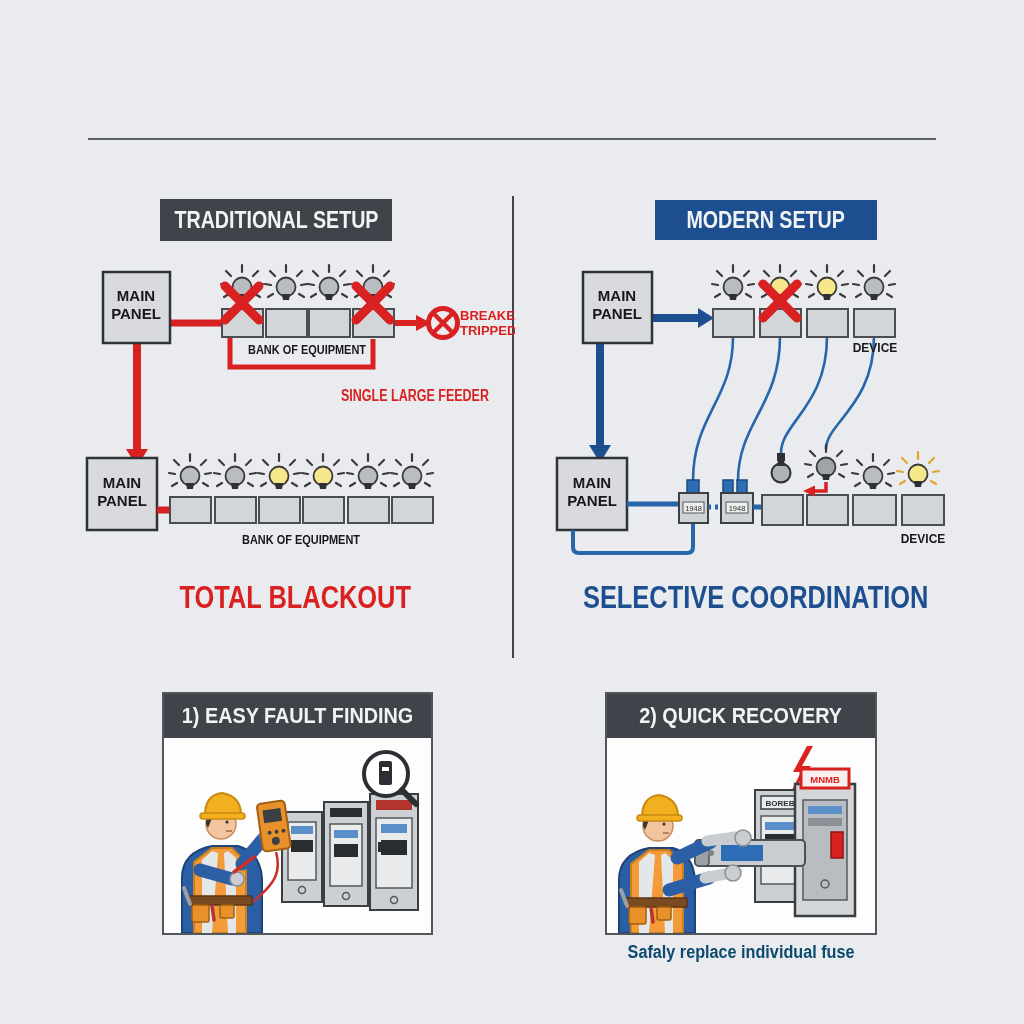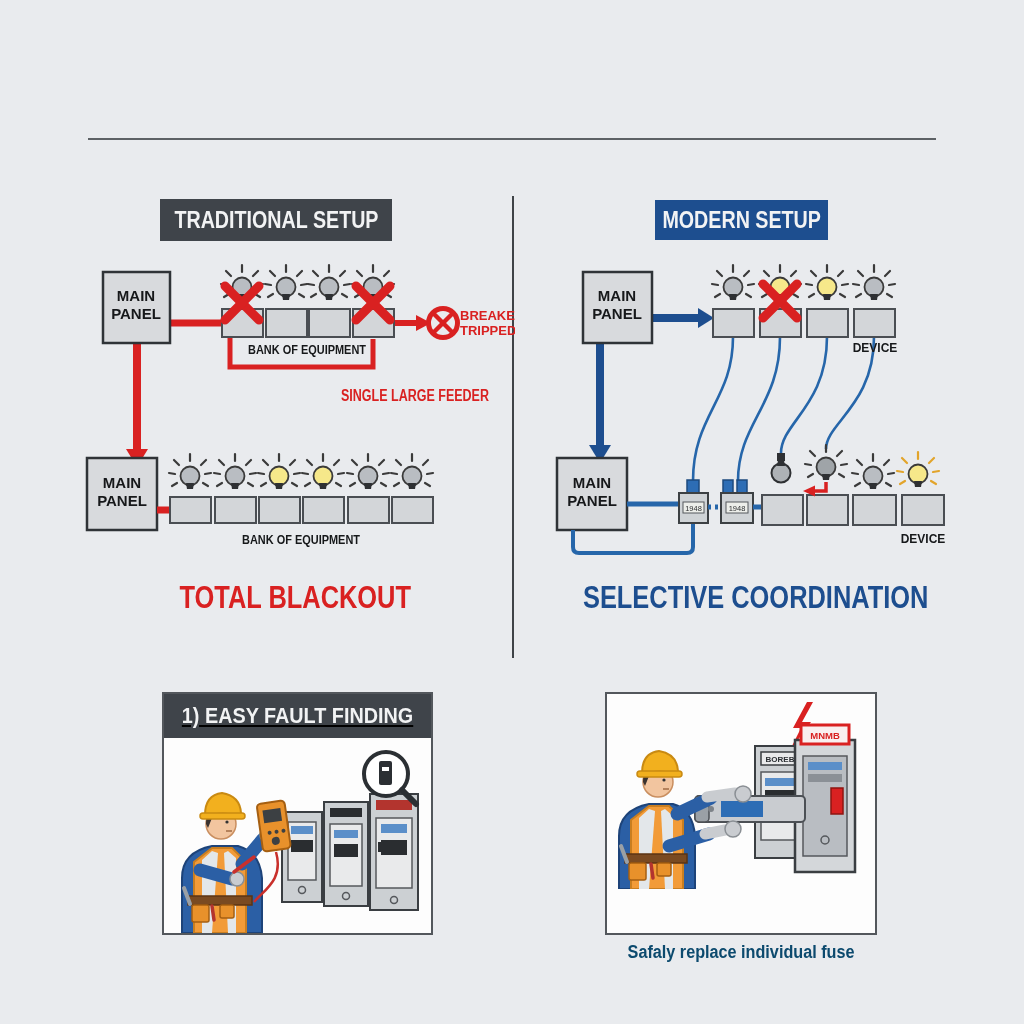--- a/index.html
+++ b/index.html
@@ -53,21 +53,21 @@
 </svg>
 
 <div class="canvas">
 
   <div class="abs title-rule"></div>
   <div class="abs vert-rule"></div>
 
   <div class="abs sec-header gray" style="left:160px;top:199px;width:232px;height:42px;">
     <span class="cond">TRADITIONAL SETUP</span>
   </div>
-  <div class="abs sec-header blue" style="left:655px;top:200px;width:173px;height:40px;">
+  <div class="abs sec-header blue" style="left:655px;top:200px;width:222px;height:40px;">
     <span class="cond">MODERN SETUP</span>
   </div>
 
   <svg class="abs" style="left:85px;top:255px;" width="430" height="335" viewBox="0 0 430 335">
 
     <line x1="85" y1="68" x2="140" y2="68" stroke="#d92121" stroke-width="7"></line>
     <path d="M145,82 L145,112 L288,112 L288,84" fill="none" stroke="#d92121" stroke-width="5"></path>
     <line x1="52" y1="88" x2="52" y2="196" stroke="#d92121" stroke-width="8"></line>
     <polygon points="41,194 63,194 52,212" fill="#d92121"></polygon>
 
@@ -183,21 +183,21 @@
     <use href="#bulb" transform="translate(373,219)" style="color:#f6e88a;--ray:#e2a42b"></use>
 
     <path d="M281,227 L281,236 L269,236" fill="none" stroke="#d92121" stroke-width="3.5"></path>
     <polygon points="270,230.5 258,236 270,241.5" fill="#d92121"></polygon>
     <text x="378" y="288" font-size="12" font-weight="bold" fill="#16181a" text-anchor="middle">DEVICE</text>
   </svg>
 
   <div class="abs caption blue" style="left:545px;top:580px;"><span class="cond">SELECTIVE COORDINATION</span></div>
   <div class="abs caption red" style="left:85px;top:580px;"><span class="cond">TOTAL BLACKOUT</span></div>
 
-  <div class="bpanel" style="left:162px;top:692px;width:271px;text-decoration:underline;">
+  <div class="bpanel" style="left:162px;top:692px;width:271px;">
     <div class="hdr">
         <span class="cond90">1) EASY FAULT FINDING</span>
       </div>
     <svg width="267" height="195" viewBox="0 0 267 195">
       <rect x="0" y="0" width="267" height="195" fill="#fdfdfd"></rect>
 
       <g>
         <rect x="118" y="74" width="40" height="90" fill="#ccd0d3" stroke="#3a3e42" stroke-width="2"></rect>
         <rect x="124" y="84" width="28" height="58" fill="#e9eaeb" stroke="#55585c" stroke-width="1.5"></rect>
         <rect x="127" y="88" width="22" height="8" fill="#5b8fc9"></rect>
@@ -261,20 +261,23 @@
           <rect x="28" y="167" width="17" height="17" rx="2" fill="#e8912b" stroke="#a55f12" stroke-width="1.5"></rect>
           <rect x="56" y="167" width="14" height="13" rx="2" fill="#e8912b" stroke="#a55f12" stroke-width="1.5"></rect>
           <line x1="20" y1="150" x2="26" y2="166" stroke="#9aa0a6" stroke-width="4" stroke-linecap="round"></line>
           <line x1="48" y1="168" x2="50" y2="182" stroke="#b3342e" stroke-width="3.5" stroke-linecap="round"></line>
         </g>
       </g>
     </svg>
   </div>
 
   <div class="bpanel" style="left:605px;top:692px;width:272px;">
+    <div class="hdr">
+        <span class="cond90">2) QUICK RECOVERY</span>
+      </div>
     <svg width="268" height="195" viewBox="0 0 268 195">
       <rect x="0" y="0" width="268" height="195" fill="#fdfdfd"></rect>
 
       <polygon points="200,8 186,34 194,34 182,58 204,28 195,28 206,8" fill="#d92121"></polygon>
 
       <g>
         <rect x="148" y="52" width="52" height="112" fill="#ccd0d3" stroke="#3a3e42" stroke-width="2"></rect>
         <rect x="154" y="58" width="38" height="13" fill="#e9eaeb" stroke="#3a3e42" stroke-width="1.5"></rect>
         <text x="173" y="68" font-size="8" font-weight="bold" fill="#2b2f33" text-anchor="middle">BOREB</text>
         <rect x="154" y="78" width="40" height="68" fill="#e9eaeb" stroke="#55585c" stroke-width="1.5"></rect>

